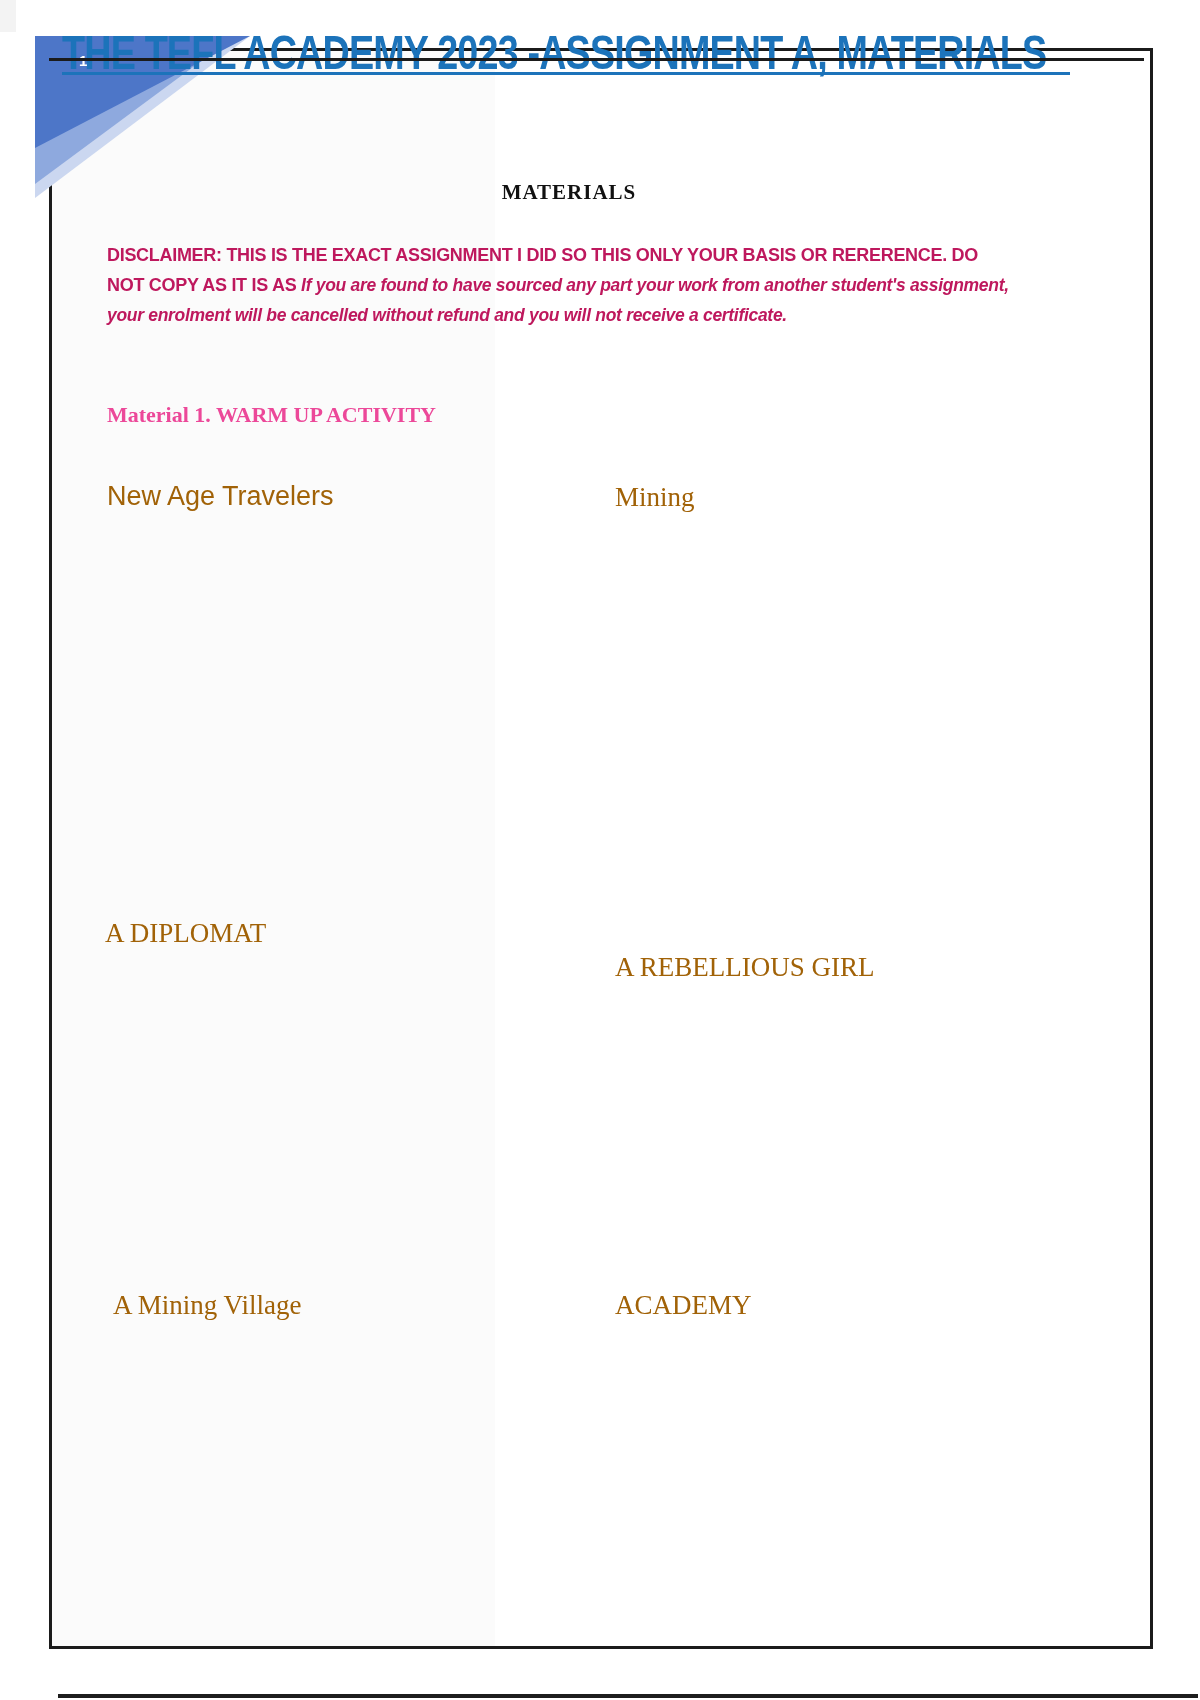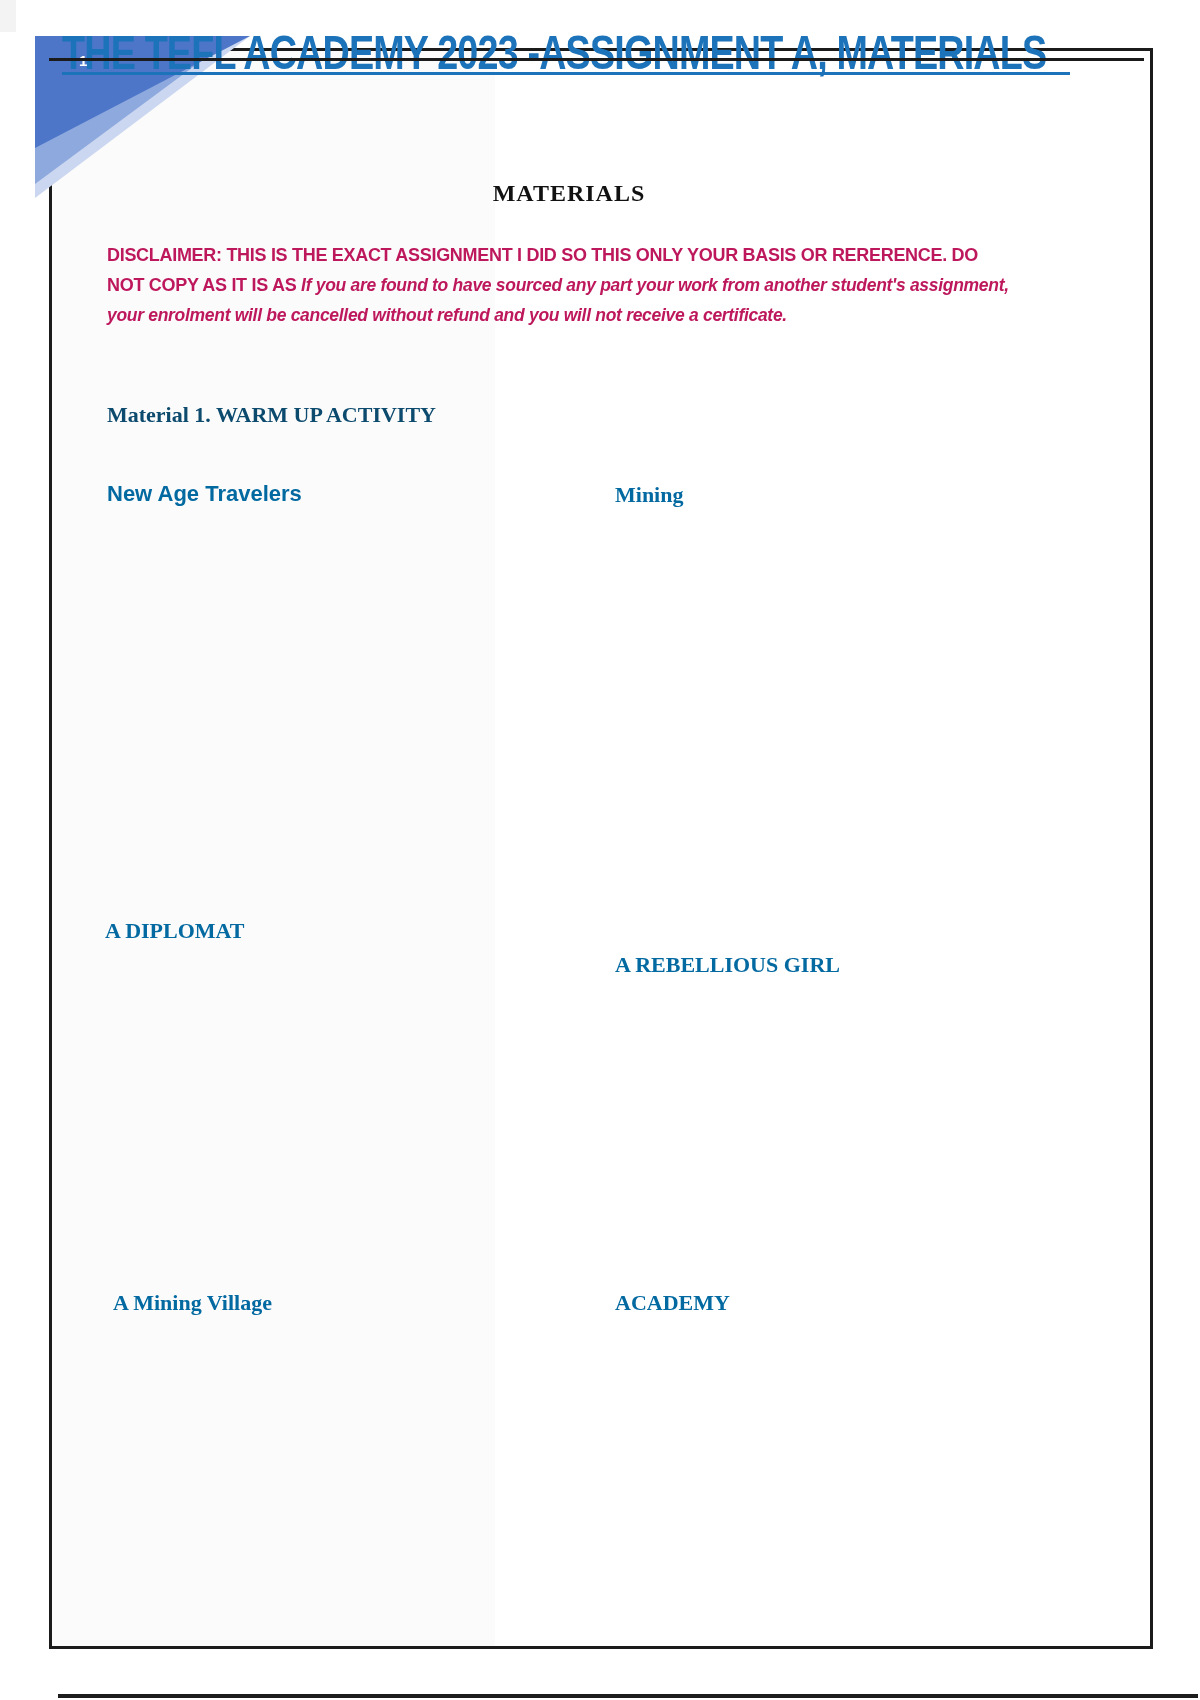--- a/index.html
+++ b/index.html
@@ -70,41 +70,41 @@
     position: absolute; left: 79px; top: 52px;
     z-index: 5;
     font-family: "Liberation Sans", sans-serif;
     font-weight: bold; font-size: 15px; color: #ffffff;
   }
 
   .materials-heading {
     position: absolute; left: 49px; top: 180px; width: 1040px;
     text-align: center;
     font-family: "Liberation Serif", serif;
-    font-weight: bold; font-size: 24px; letter-spacing: 1px;
+    font-weight: bold; font-size: 21px; letter-spacing: 1px;
     color: #111111;
   }
 
   .disclaimer {
     position: absolute; left: 107px; top: 240px; width: 912px;
     font-family: "Liberation Sans", sans-serif;
     font-size: 18px; line-height: 30px;
     letter-spacing: -0.3px;
     color: #be185d;
   }
   .disclaimer .bold-part { font-weight: bold; }
   .disclaimer .italic-part { font-style: italic; font-weight: 600; font-size: 17.5px; }
 
   .section-heading {
     position: absolute; left: 107px; top: 402px;
     font-family: "Liberation Serif", serif;
-    font-weight: bold; font-size: 22px; color: #0c4a6e; text-align: center;
+    font-weight: bold; font-size: 22px; color: #ec4899; text-align: center;
   }
 
-  .caption { position: absolute; font-weight: bold; font-size: 22px; color: #0369a1; }
+  .caption { position: absolute; font-weight: normal; font-size: 27px; color: #a16207; }
   .caption.sans  { font-family: "Liberation Sans", sans-serif; }
   .caption.serif { font-family: "Liberation Serif", serif; }
 
   .cap-r1-left  { left: 107px; top: 481px; }
   .cap-r1-right { left: 615px; top: 482px; }
   .cap-r2-left  { left: 105px; top: 918px; }
   .cap-r2-right { left: 615px; top: 952px; }
   .cap-r3-left  { left: 113px; top: 1290px; }
   .cap-r3-right { left: 615px; top: 1290px; }
 </style>

